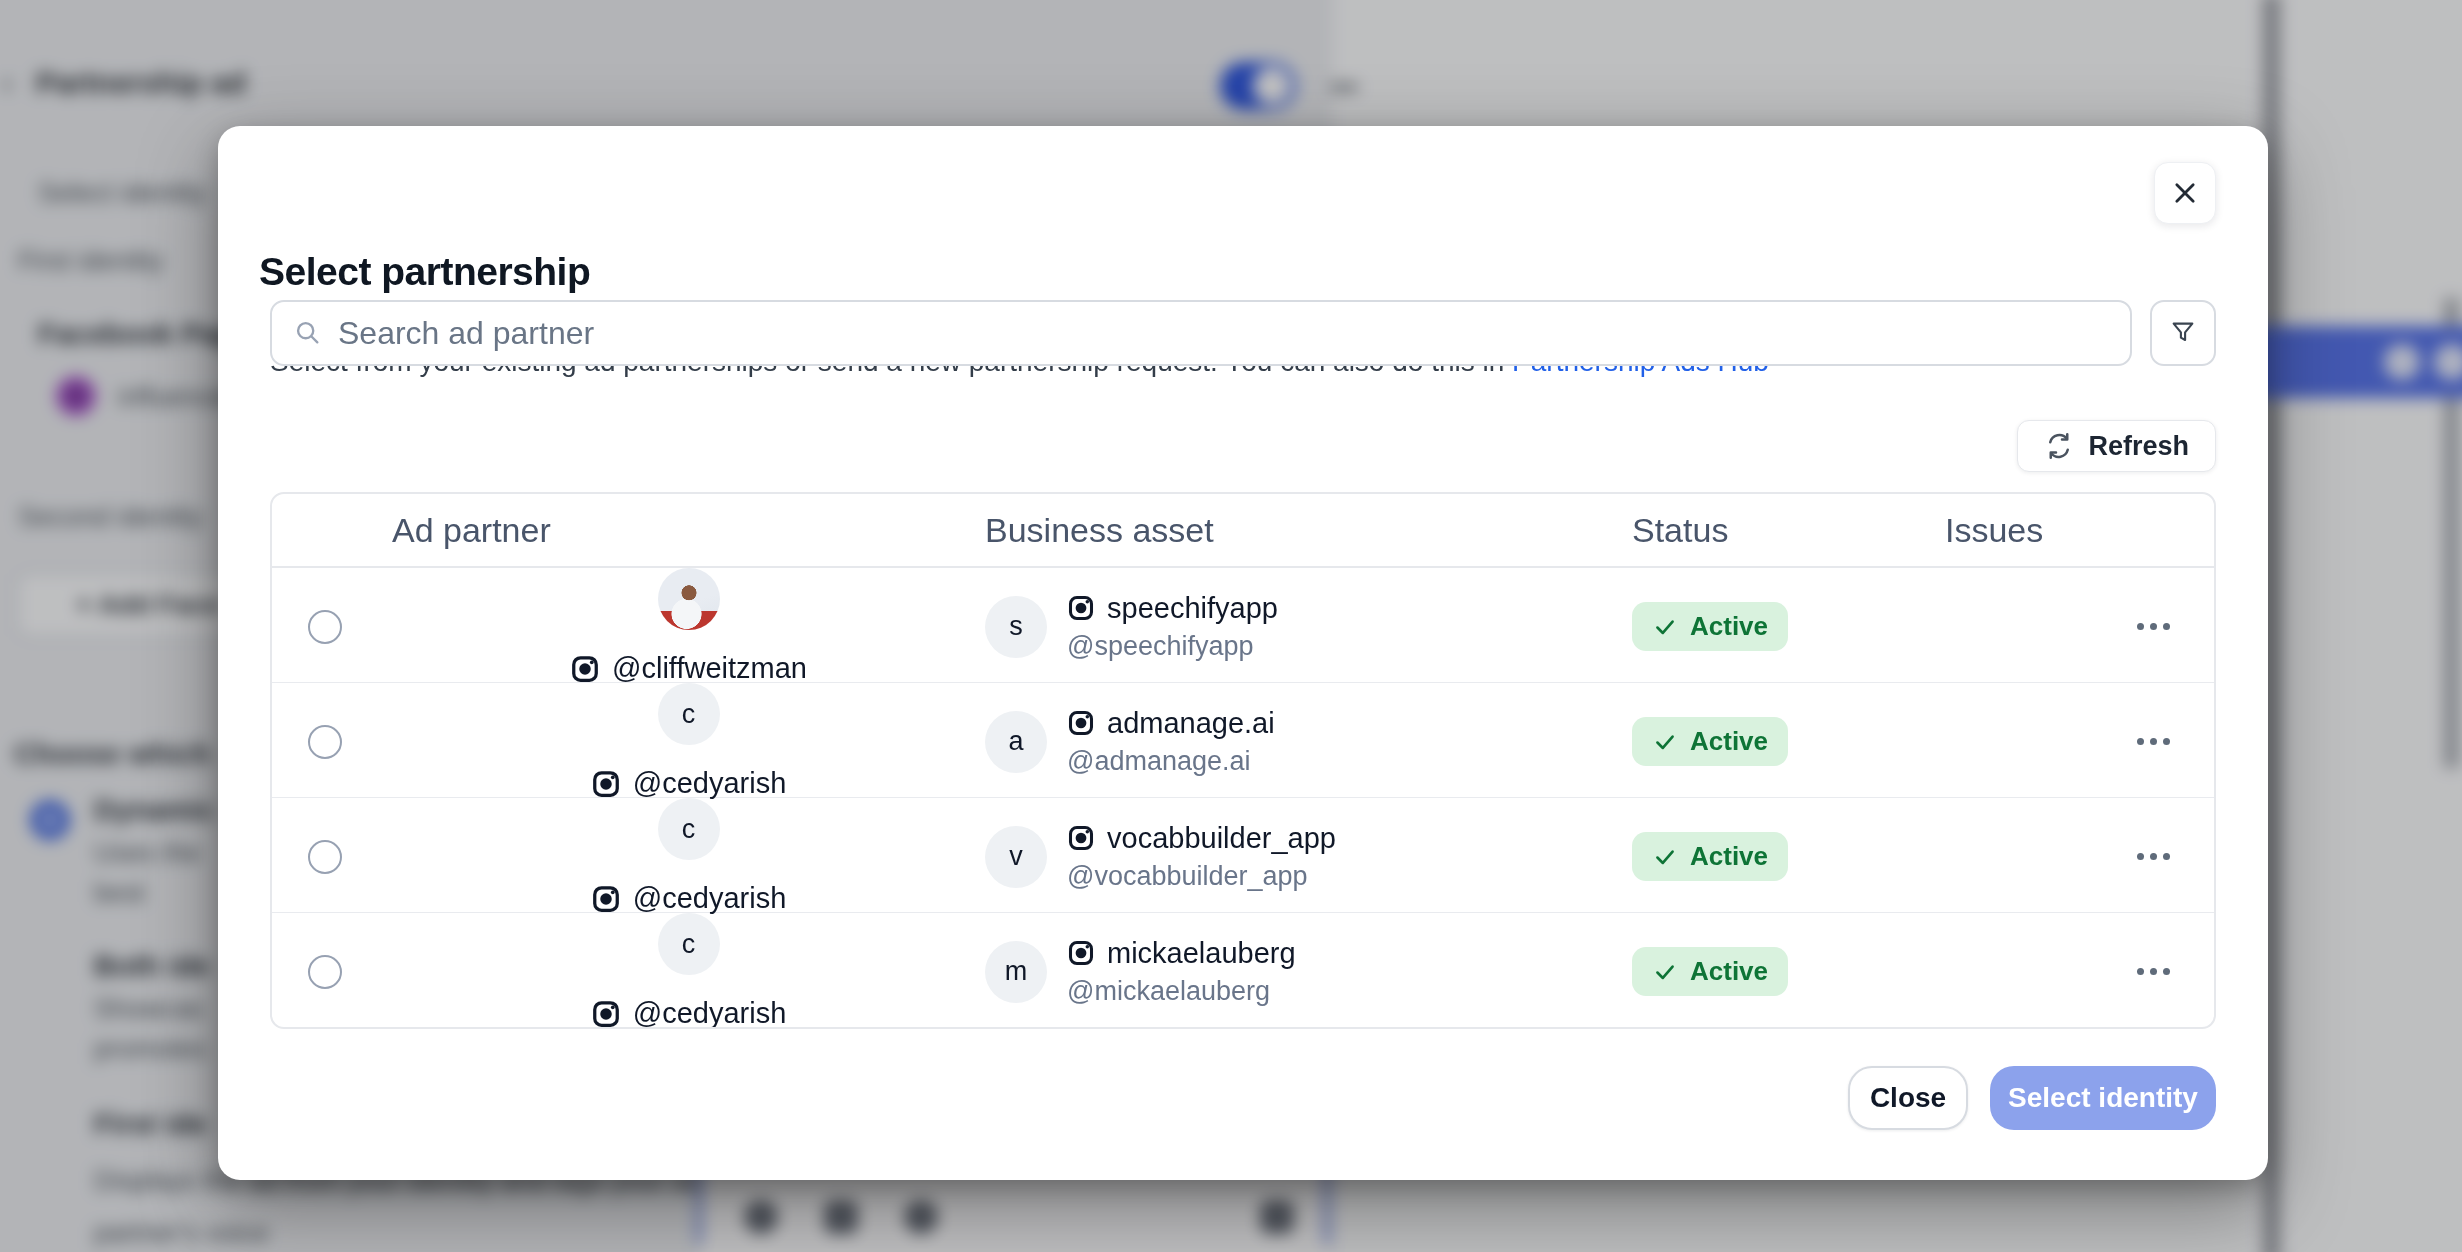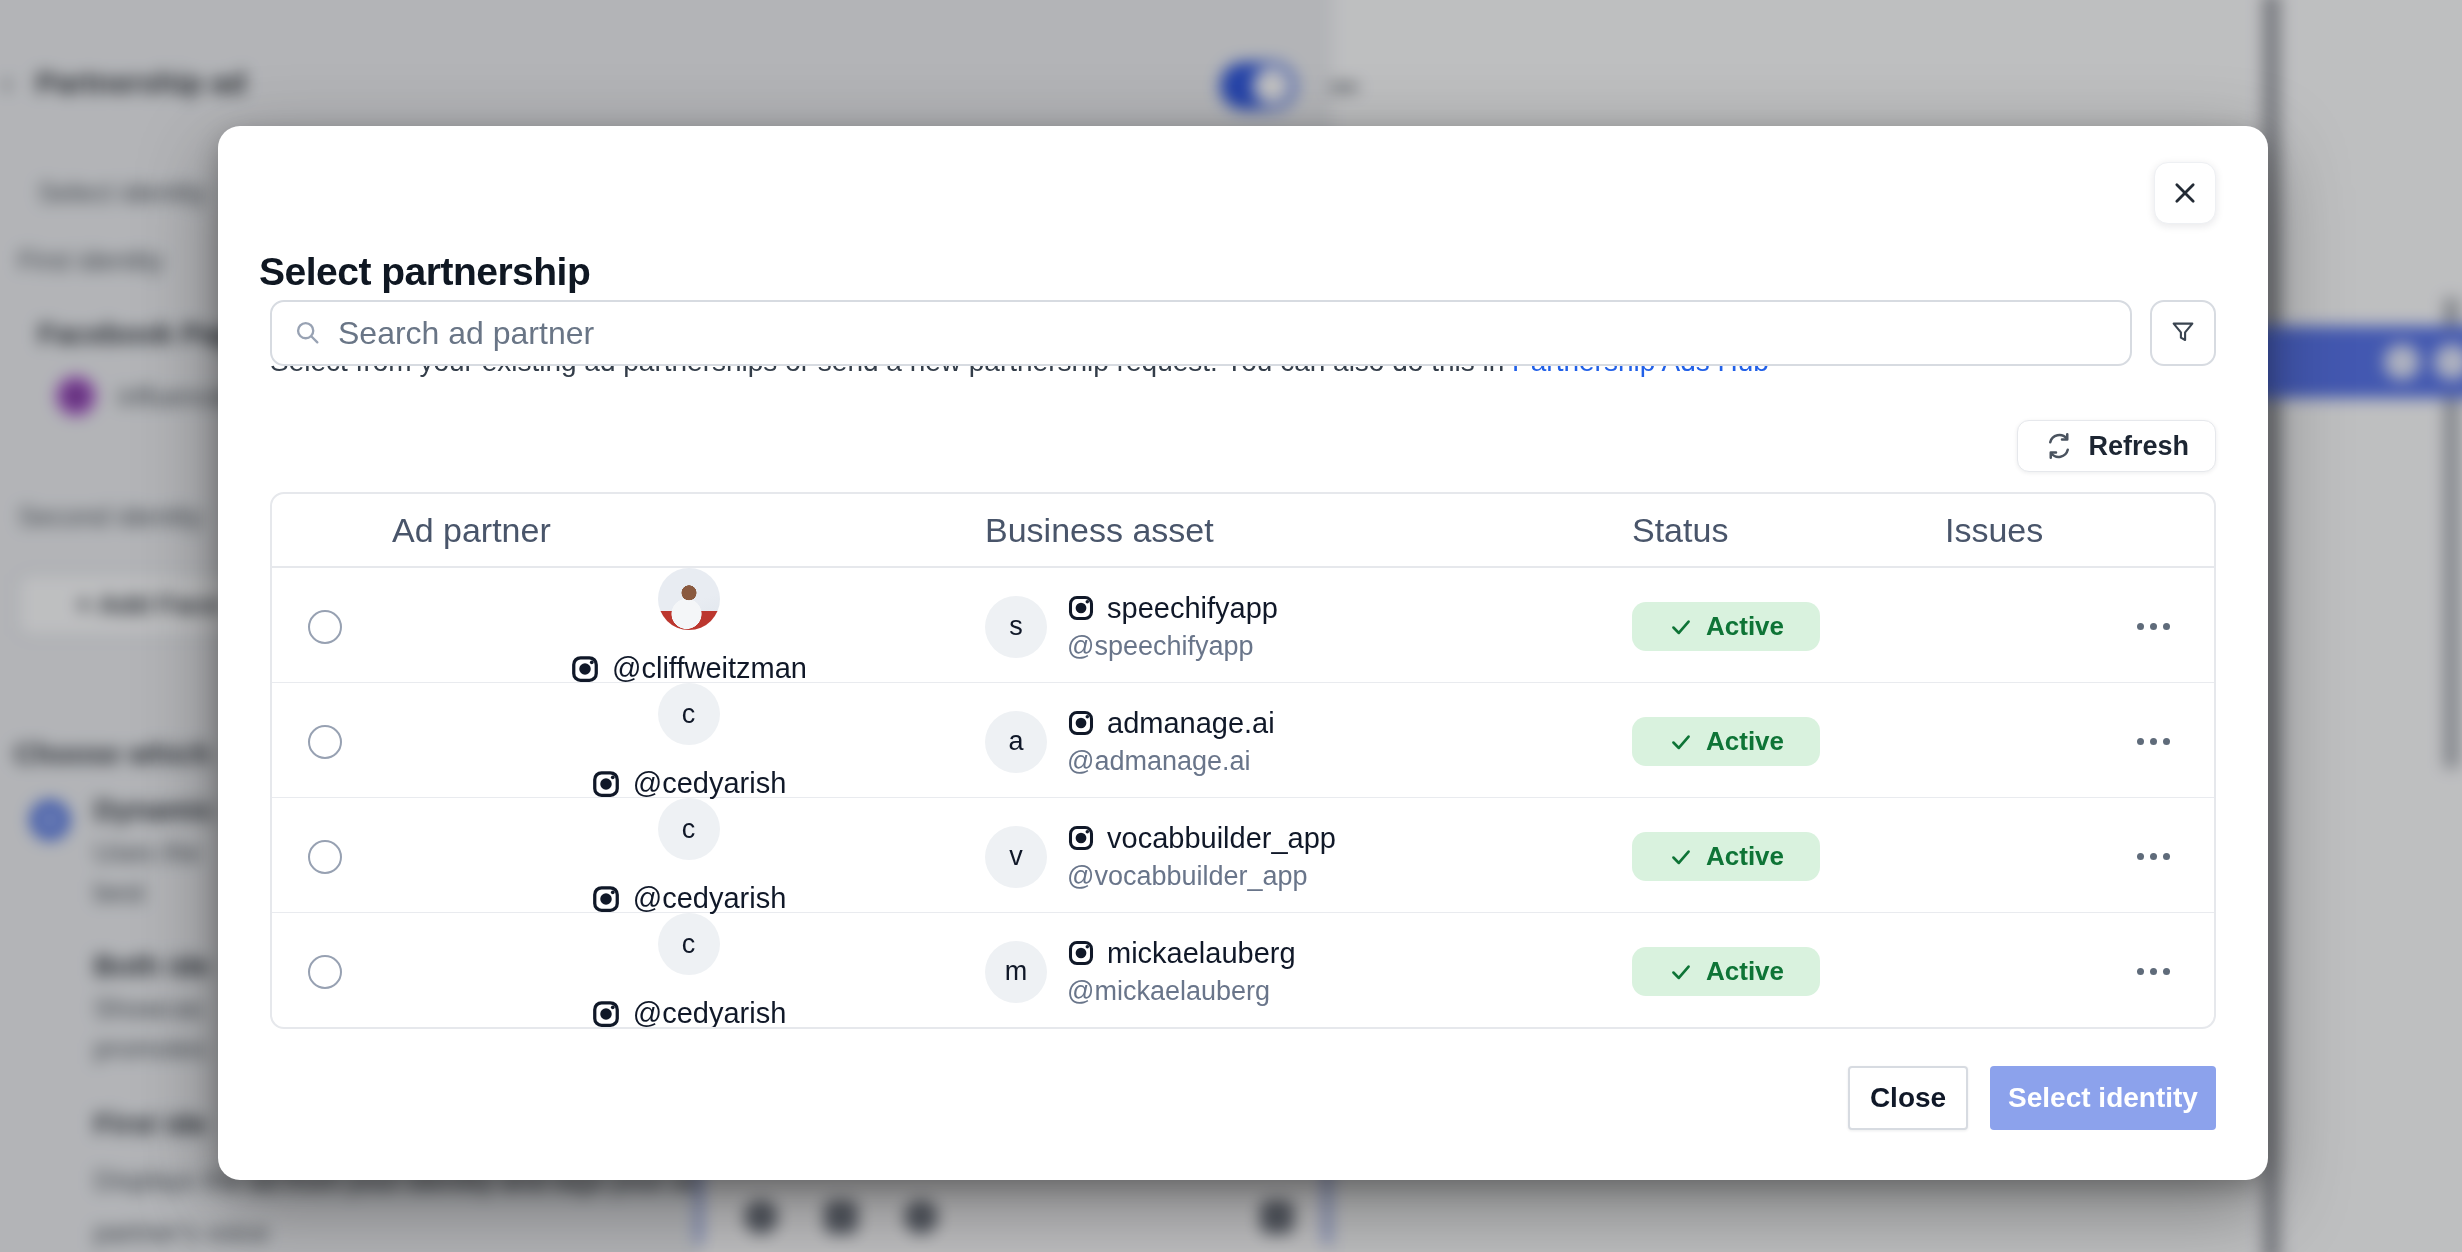--- a/index.html
+++ b/index.html
@@ -73,28 +73,28 @@
   .avatar.photo { background:
       radial-gradient(circle at 50% 40%, #8a5a40 0 15%, transparent 16%),
       radial-gradient(circle at 46% 74%, #f4f6f8 0 26%, transparent 27%),
       linear-gradient(0deg, #bc372f 0 30%, transparent 30%),
       linear-gradient(160deg, #e8ecf2 0 55%, #dfe5ec 100%); }
   .handle-line { display:flex; align-items:center; gap:12px; font-size:29px; font-weight:500; color:#101828; }
   .cell-asset { display:flex; align-items:center; gap:20px; }
   .asset-text .name { display:flex; align-items:center; gap:12px; font-size:29px; font-weight:500; color:#101828; }
   .asset-text .sub { font-size:27px; color:#69758a; margin-top:6px; }
 
-  .badge { display:inline-flex; align-items:center; gap:12px; background:#d9f2de; border-radius:14px; padding:9px 36px; }
+  .badge { display:inline-flex; align-items:center; gap:12px; background:#d9f2de; border-radius:14px; padding:9px 20px; }
   .badge span { font-size:26px; font-weight:600; color:#0e7436; }
 
   .dots { display:flex; gap:6px; justify-self:end; padding-right:44px; cursor:pointer; }
   .dots i { width:7px; height:7px; border-radius:50%; background:#5f6b7a; }
 
   .footer { position:absolute; right:52px; bottom:50px; display:flex; gap:22px; }
-  .btn { height:64px; border-radius:4px; display:flex; align-items:center; justify-content:center; font-size:28px; font-weight:600; cursor:pointer; }
+  .btn { height:64px; border-radius:24px; display:flex; align-items:center; justify-content:center; font-size:28px; font-weight:600; cursor:pointer; }
   .btn-close { width:120px; background:#fff; border:2px solid #d7dbe1; color:#101828; box-shadow:0 1px 3px rgba(16,24,40,.08); }
   .btn-primary { width:226px; background:#8ca2ec; color:#ffffff; border:none; }
 
   .ig-icon { flex:none; }
 </style>
 </head>
 <body>
 
 <div class="backdrop">
   <div class="bd-base"></div>

